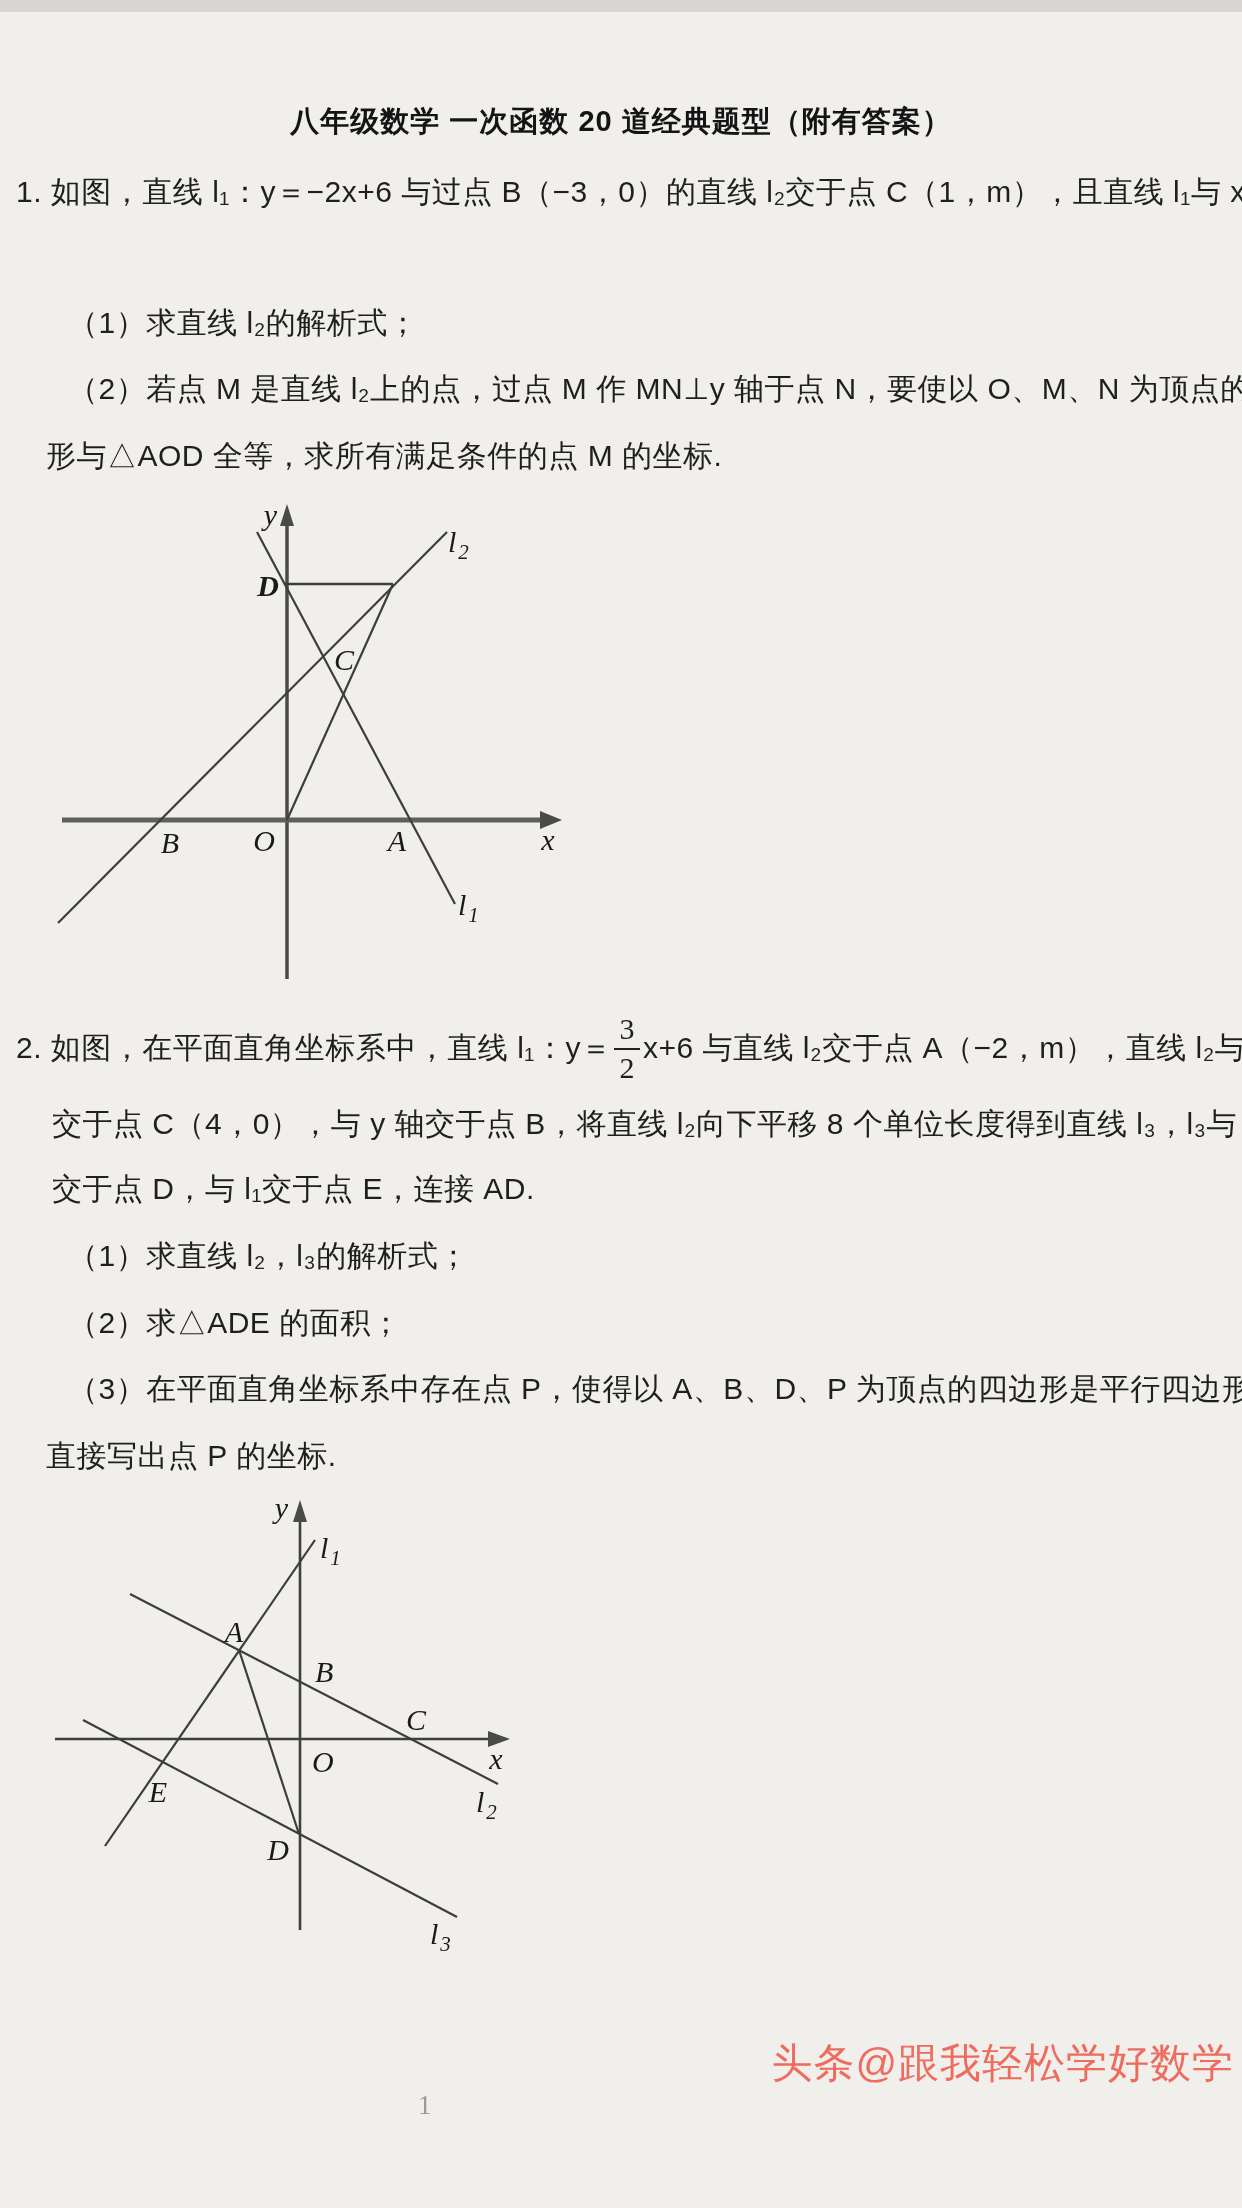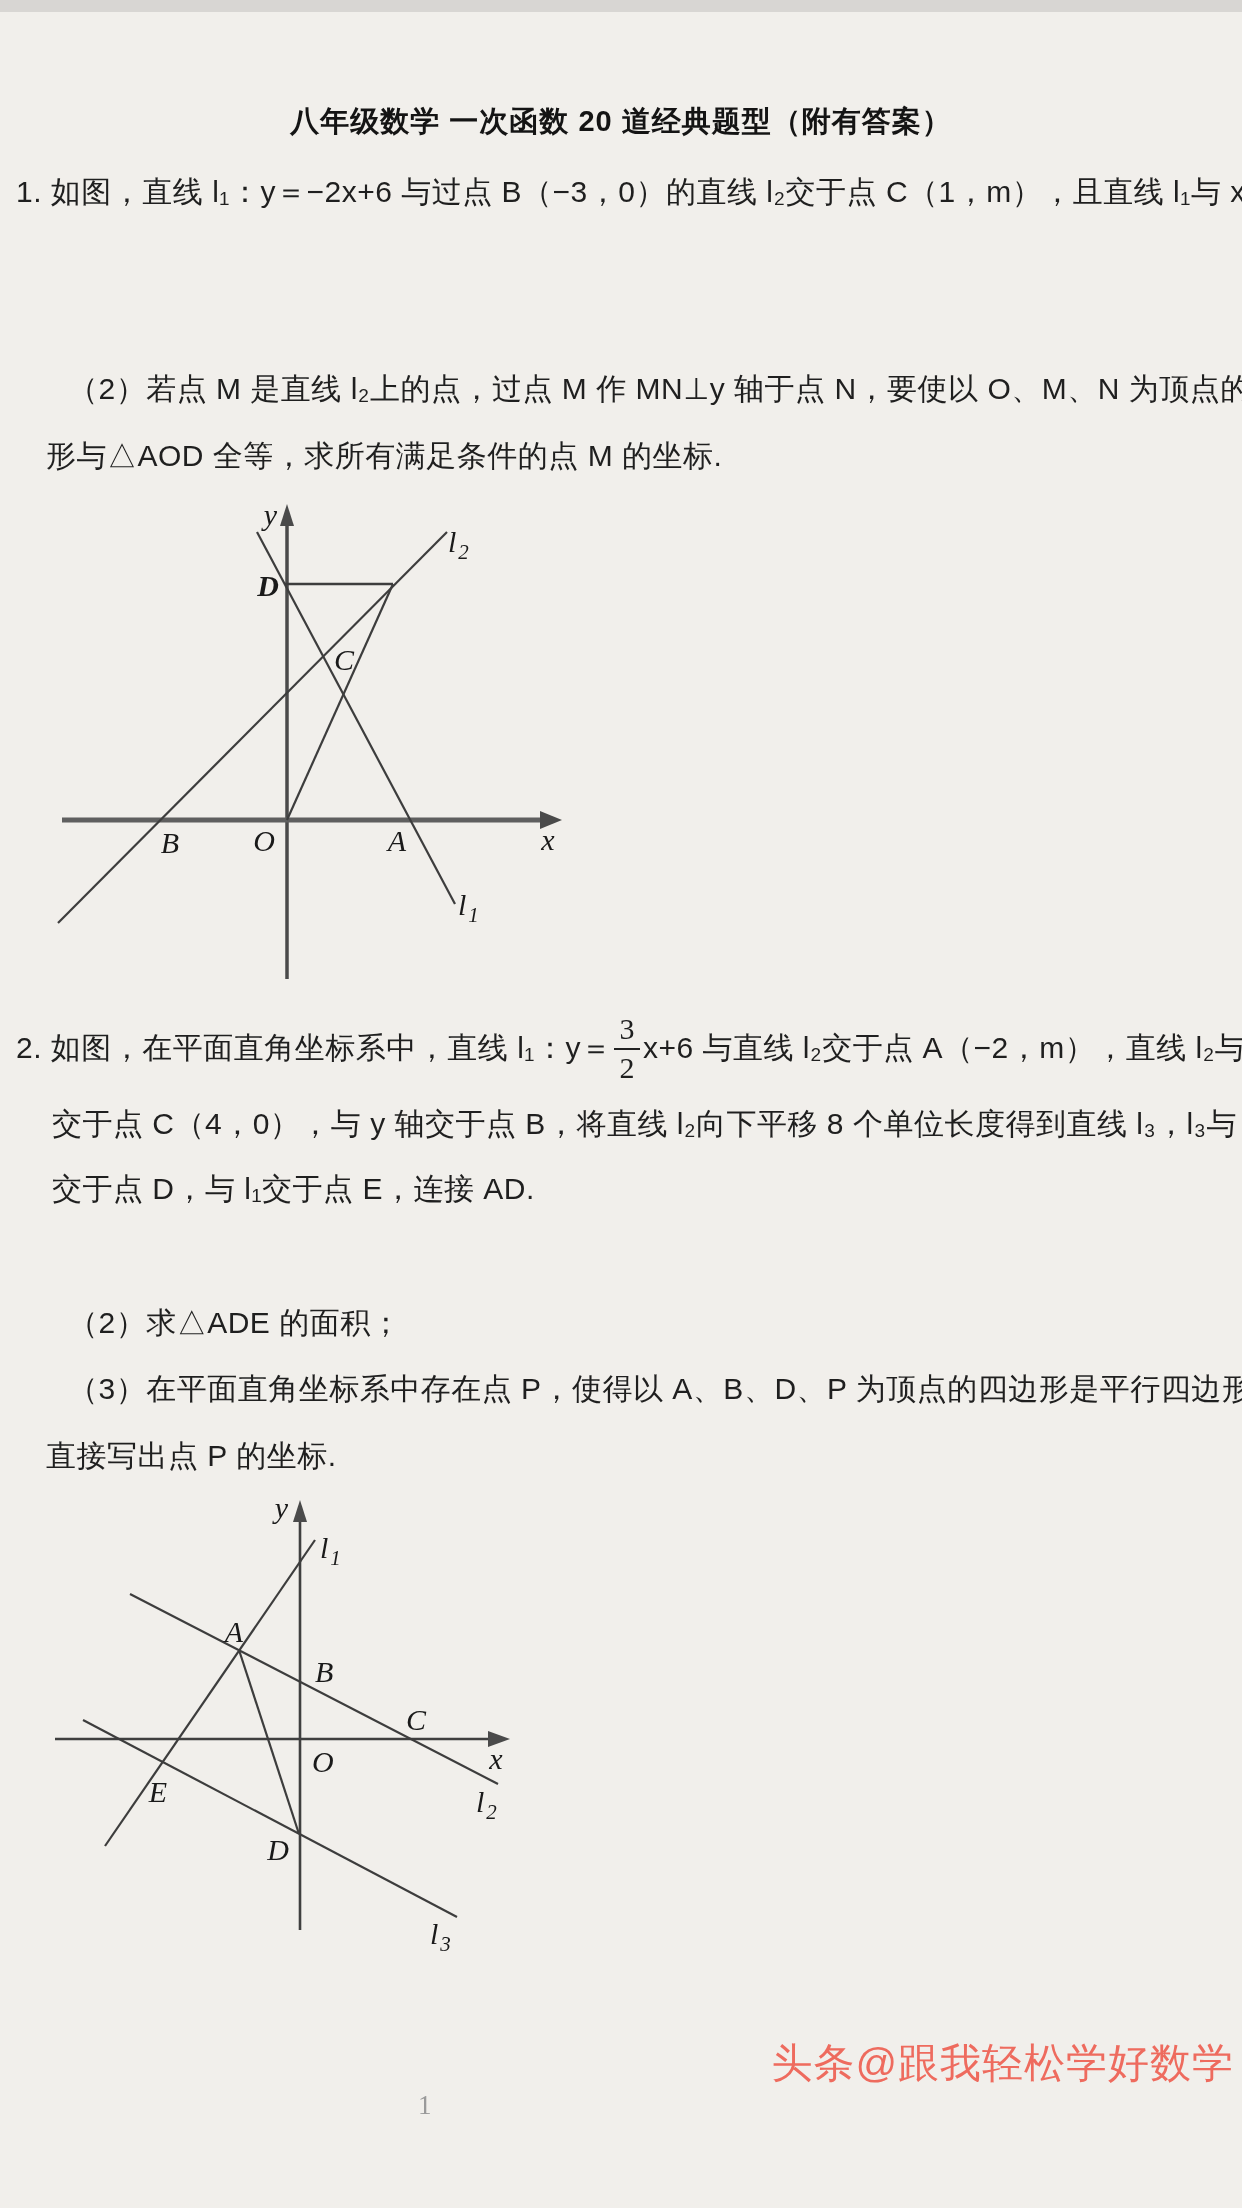--- a/index.html
+++ b/index.html
@@ -79,20 +79,21 @@
   }
 </style>
 </head>
 <body>
 
 <div class="page">
 
   <div class="page-title">八年级数学 一次函数 20 道经典题型（附有答案）</div>
 
   <div class="tline" style="left:16px;top:160px;">1.  如图，直线 l₁：y＝−2x+6 与过点 B（−3，0）的直线 l₂交于点 C（1，m），且直线 l₁与 x 轴交</div>
+  <div class="tline" style="left:68px;top:291px;">（1）求直线 l₂的解析式；</div>
   <div class="tline" style="left:68px;top:357px;">（2）若点 M 是直线 l₂上的点，过点 M 作 MN⊥y 轴于点 N，要使以 O、M、N 为顶点的三角</div>
   <div class="tline" style="left:46px;top:424px;">形与△AOD 全等，求所有满足条件的点 M 的坐标.</div>
 
   <svg class="fig" style="top:480px;" width="620" height="500" viewBox="0 480 620 500">
 
     <line x1="287" y1="500" x2="287" y2="967" style="stroke:#4a4a4a;stroke-width:3.5;"></line>
     <polygon class="axis-arrow" points="287,492 280,514 294,514"></polygon>
     <line x1="62" y1="808" x2="546" y2="808" style="stroke:#5f5f5f;stroke-width:5;"></line>
     <polygon class="axis-arrow" points="562,808 540,799 540,817"></polygon>
 
@@ -115,20 +116,21 @@
   <div class="mline" style="left:16px;top:998px;">
     <span>2.  如图，在平面直角坐标系中，直线 l₁：y＝</span>
     <span class="frac">
       <span class="num">3</span>
       <span class="den">2</span>
     </span>
     <span>x+6 与直线 l₂交于点 A（−2，m），直线 l₂与 x 轴</span>
   </div>
   <div class="tline" style="left:52px;top:1092px;">交于点 C（4，0），与 y 轴交于点 B，将直线 l₂向下平移 8 个单位长度得到直线 l₃，l₃与 y 轴</div>
   <div class="tline" style="left:52px;top:1157px;text-align:center;">交于点 D，与 l₁交于点 E，连接 AD.</div>
+  <div class="tline" style="left:68px;top:1224px;">（1）求直线 l₂，l₃的解析式；</div>
   <div class="tline" style="left:68px;top:1291px;">（2）求△ADE 的面积；</div>
   <div class="tline" style="left:68px;top:1357px;">（3）在平面直角坐标系中存在点 P，使得以 A、B、D、P 为顶点的四边形是平行四边形，请</div>
   <div class="tline" style="left:46px;top:1424px;">直接写出点 P 的坐标.</div>
 
   <svg class="fig" style="top:1480px;" width="620" height="475" viewBox="0 1480 620 475">
 
     <line x1="300" y1="1498" x2="300" y2="1918" style="stroke:#3f3f3f;stroke-width:2.6;"></line>
     <polygon class="axis-arrow" points="300,1488 293,1510 307,1510"></polygon>
     <line x1="55" y1="1727" x2="496" y2="1727" style="stroke:#3f3f3f;stroke-width:2.6;"></line>
     <polygon class="axis-arrow" points="510,1727 488,1719 488,1735"></polygon>

